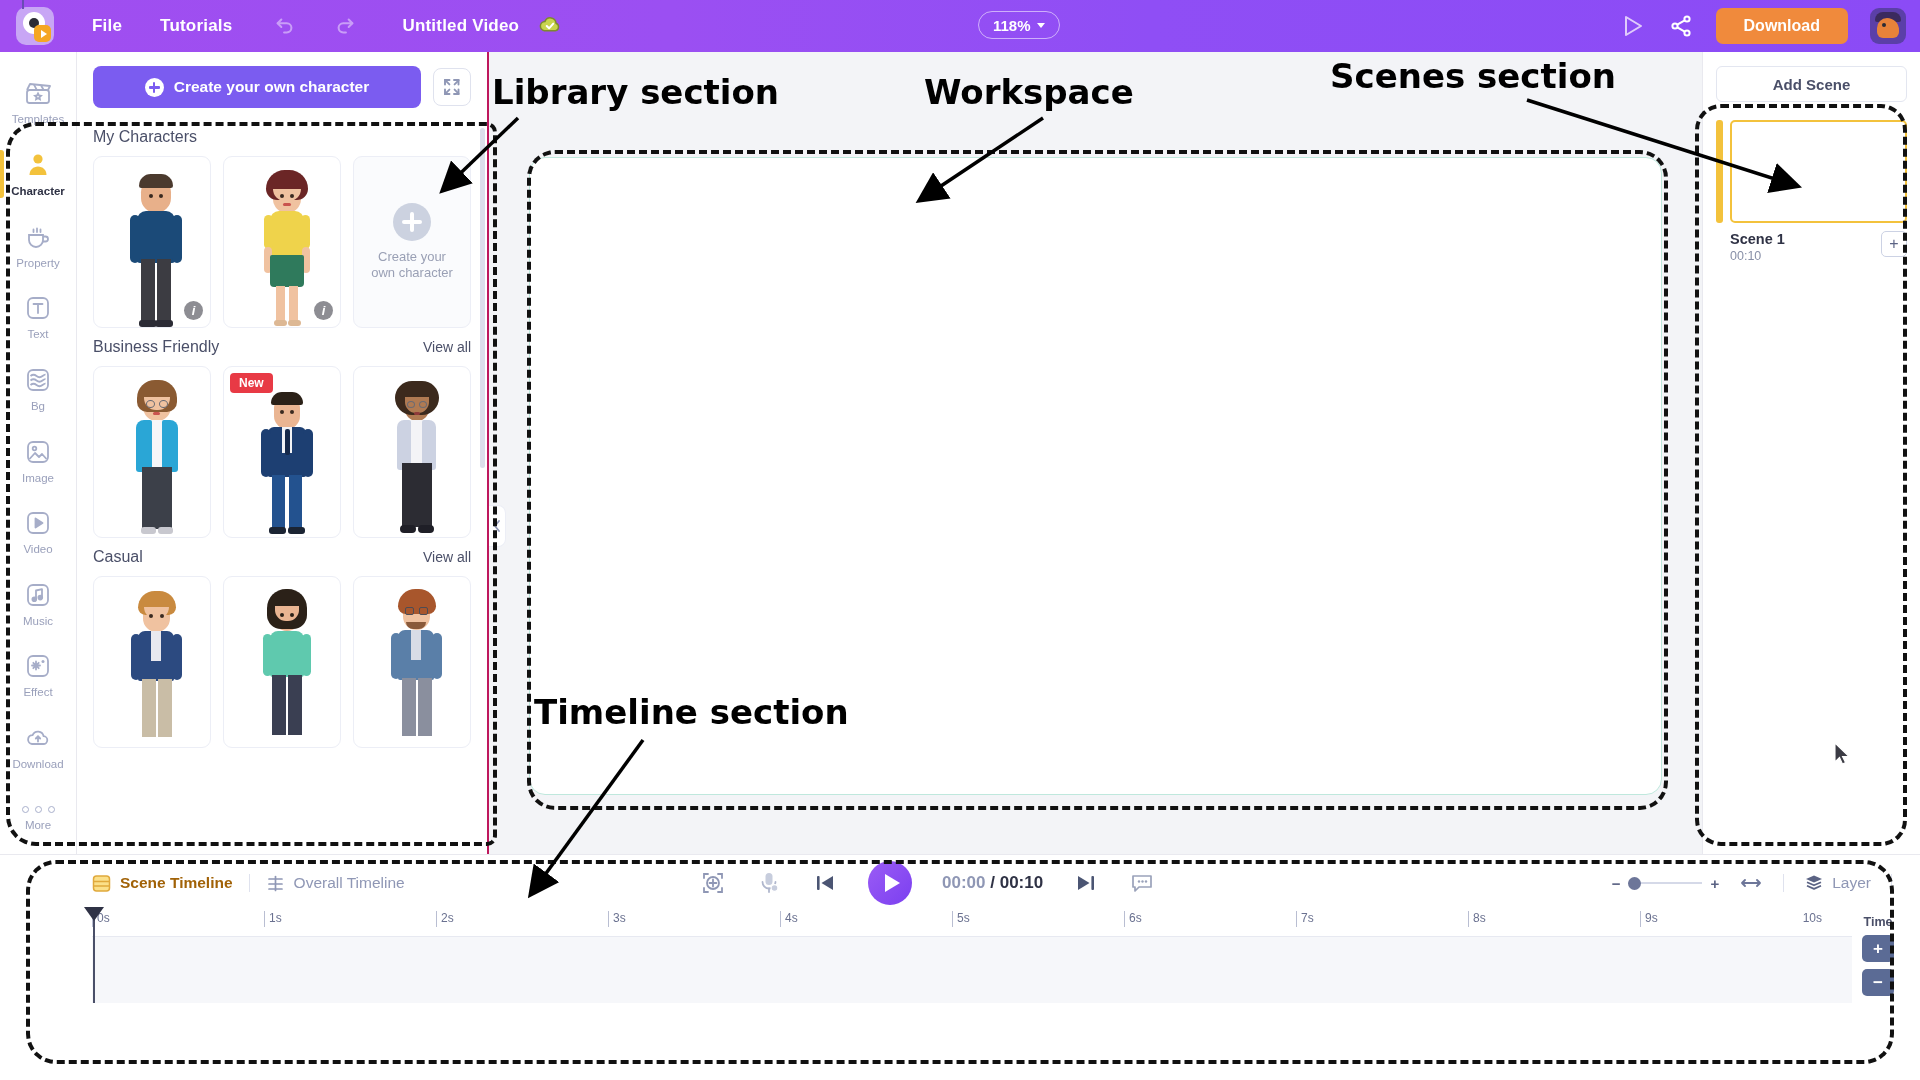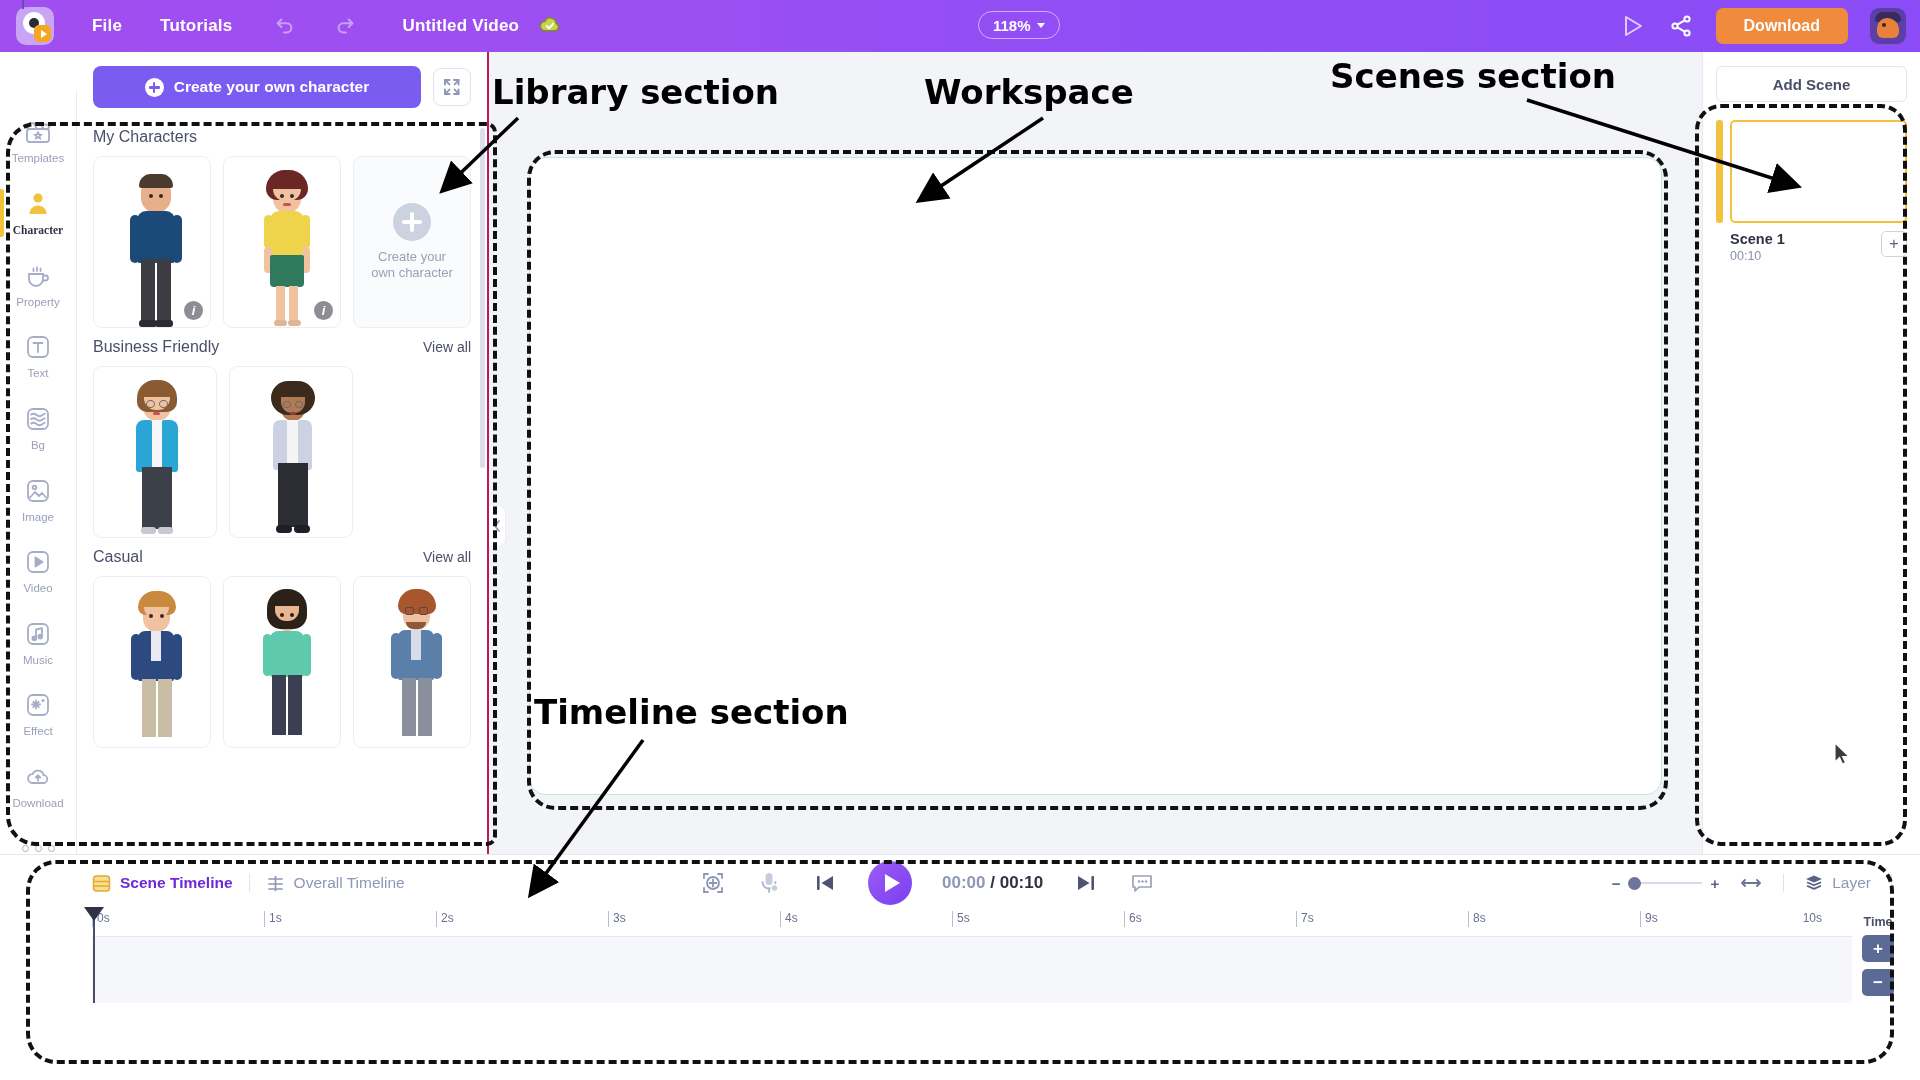--- a/index.html
+++ b/index.html
@@ -70,29 +70,29 @@
     position: relative; overflow: hidden; cursor: pointer;
   }
   .av-face { position:absolute; left:7px; top:10px; width:22px; height:20px; background:#e8823a; border-radius: 10px 12px 6px 6px;}
   .av-hair { position:absolute; left:5px; top:4px; width:26px; height:10px; background:#3b2a5e; border-radius: 8px 8px 2px 2px;}
   .av-eye  { position:absolute; left:12px; top:15px; width:4px; height:4px; border-radius:50%; background:#2b2b35;}
 
   
   .rail {
     position: absolute; left: 0; top: 52px; width: 77px; height: 802px;
     background: #fff; border-right: 1px solid #e9e9ef;
-    display: flex; flex-direction: column; align-items: center; padding-top: 14px; margin-top: 39px;
+    display: flex; flex-direction: column; align-items: center; padding-top: 14px;
   }
   .rail-item {
     width: 77px; height: 72px; display: flex; flex-direction: column;
     align-items: center; justify-content: center; cursor: pointer; position: relative;
   }
   .rail-ico { width: 30px; height: 30px; margin-bottom: 5px; }
   .rail-lbl { font-size: 11.5px; color: #9aa0bb; }
-  .rail-item.active .rail-lbl { color: #2f3245; font-weight: bold; font-family: Liberation Serif, serif; }
+  .rail-item.active .rail-lbl { color: #2f3245; font-weight: bold; }
   .rail-item.active::before {
     content:""; position:absolute; left:0; top:12px; width:4px; height:48px;
     background:#f3c23c; border-radius:0 3px 3px 0;
   }
   .dots { display: flex; gap: 6px; margin-bottom: 6px; }
   .dots span { width: 7px; height: 7px; border-radius: 50%; border: 1.6px solid #a9b0cc; }
 
   
   .library {
     position: absolute; left: 77px; top: 52px; width: 412px; height: 802px;
@@ -198,21 +198,21 @@
   .cursor-arrow { position: absolute; left: 1834px; top: 742px; width: 18px; height: 24px; }
 
   
   .timeline {
     position: absolute; left: 0; top: 854px; width: 1920px; height: 226px;
     background: #fff; border-top: 1px solid #e9e9ef;
   }
   .tl-bar { height: 56px; display: flex; align-items: center; position: relative; }
   .tl-left { display: flex; align-items: center; gap: 16px; margin-left: 92px; }
   .tl-tab { display: flex; align-items: center; gap: 9px; cursor: pointer; }
-  .tl-tab-lbl { font-size: 15.5px; font-weight: bold; color: #6d28d9; }
+  .tl-tab-lbl { font-size: 15.5px; font-weight: bold; color: #a16207; }
   .tl-tab.inactive .tl-tab-lbl { color: #8f97b5; font-weight: normal; }
   .vdiv { width: 1px; height: 18px; background: #dfe2ee; }
   .tl-center {
     position: absolute; left: 700px; top: 0; height: 56px; display: flex; align-items: center; gap: 30px;
   }
   .tl-ico { width: 26px; height: 26px; cursor: pointer; }
   .play-btn {
     width: 44px; height: 44px; border-radius: 50%;
     background: linear-gradient(135deg,#9b5cf5,#7b3ff0); cursor: pointer;
     display: flex; align-items: center; justify-content: center;
@@ -487,20 +487,38 @@
             <i style="left:52px;top:33px;width:9px;height:8px;border:1.5px solid #6b6b73;border-radius:50%;"></i>
             <i style="left:65px;top:33px;width:9px;height:8px;border:1.5px solid #6b6b73;border-radius:50%;"></i>
             <i style="left:59px;top:45px;width:7px;height:3px;background:#c9534f;border-radius:2px;"></i>
             <i style="left:50px;top:53px;width:26px;height:48px;background:#f6f6f8;"></i>
             <i style="left:42px;top:53px;width:16px;height:52px;background:#2aa6d6;border-radius:8px 2px 2px 3px;"></i>
             <i style="left:68px;top:53px;width:16px;height:52px;background:#2aa6d6;border-radius:2px 8px 3px 2px;"></i>
             <i style="left:48px;top:100px;width:15px;height:62px;background:#3c4049;"></i>
             <i style="left:63px;top:100px;width:15px;height:62px;background:#3c4049;"></i>
             <i style="left:47px;top:160px;width:15px;height:7px;background:#c8c8cf;border-radius:3px;"></i>
             <i style="left:64px;top:160px;width:15px;height:7px;background:#c8c8cf;border-radius:3px;"></i>
+          </div>
+        </div>
+        <div class="char-card">
+          <div class="new-badge">New</div>
+          <div class="fig">
+            <i style="left:50px;top:30px;width:26px;height:32px;background:#eab592;border-radius:12px 12px 14px 14px;"></i>
+            <i style="left:47px;top:25px;width:32px;height:13px;background:#2b2118;border-radius:15px 15px 3px 3px;"></i>
+            <i style="left:56px;top:43px;width:4px;height:4px;background:#3a2a20;border-radius:50%;"></i>
+            <i style="left:66px;top:43px;width:4px;height:4px;background:#3a2a20;border-radius:50%;"></i>
+            <i style="left:44px;top:60px;width:38px;height:50px;background:#1d3f72;border-radius:6px 6px 2px 2px;"></i>
+            <i style="left:58px;top:60px;width:10px;height:26px;background:#f2f3f6;"></i>
+            <i style="left:61px;top:62px;width:5px;height:26px;background:#16294a;border-radius:2px;"></i>
+            <i style="left:37px;top:62px;width:10px;height:48px;background:#1d3f72;border-radius:5px;"></i>
+            <i style="left:79px;top:62px;width:10px;height:48px;background:#1d3f72;border-radius:5px;"></i>
+            <i style="left:48px;top:108px;width:13px;height:54px;background:#23528f;"></i>
+            <i style="left:65px;top:108px;width:13px;height:54px;background:#23528f;"></i>
+            <i style="left:45px;top:160px;width:17px;height:7px;background:#1b2433;border-radius:3px;"></i>
+            <i style="left:64px;top:160px;width:17px;height:7px;background:#1b2433;border-radius:3px;"></i>
           </div>
         </div>
         <div class="char-card">
           <div class="fig">
             <i style="left:51px;top:26px;width:24px;height:28px;background:#b07a52;border-radius:11px 11px 13px 13px;"></i>
             <i style="left:41px;top:14px;width:44px;height:34px;background:#3c2a1d;border-radius:22px;"></i>
             <i style="left:51px;top:30px;width:24px;height:16px;background:#b07a52;border-radius:0 0 11px 11px;"></i>
             <i style="left:53px;top:34px;width:8px;height:7px;border:1.4px solid #6b6b73;border-radius:50%;"></i>
             <i style="left:65px;top:34px;width:8px;height:7px;border:1.4px solid #6b6b73;border-radius:50%;"></i>
             <i style="left:60px;top:45px;width:6px;height:3px;background:#8f3a3a;border-radius:2px;"></i>

